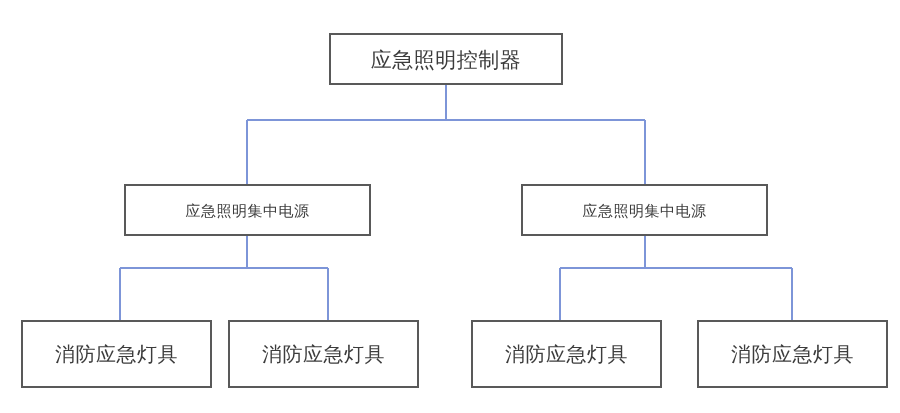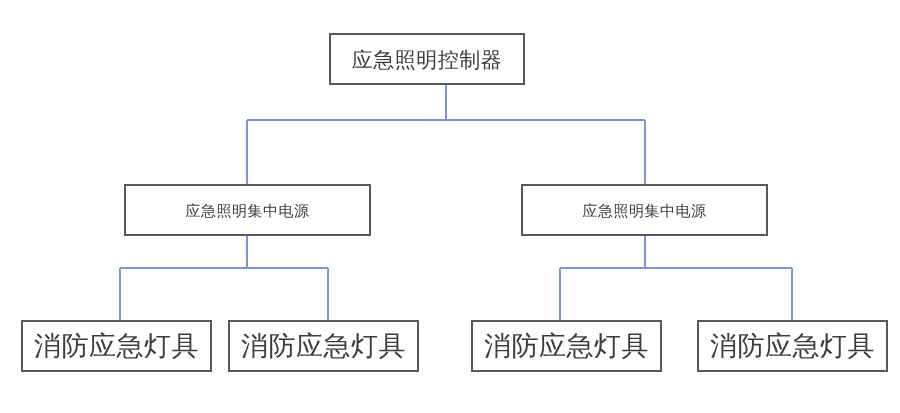--- a/index.html
+++ b/index.html
@@ -39,39 +39,39 @@
     letter-spacing: 0.5px;
   }
   .node-label {
     display: block;
     line-height: 1;
   }
   
   #node-root {
     left: 329px;
     top: 33px;
-    width: 196px;
+    width: 234px;
     height: 52px;
     font-size: 21px;
   }
   
   .node-level2 {
     top: 184px;
     width: 247px;
     height: 52px;
     font-size: 15px;
   }
   #node-power-left  { left: 124px; }
   #node-power-right { left: 521px; }
   
   .node-leaf {
     top: 320px;
     width: 191px;
-    height: 52px;
-    font-size: 27px;
+    height: 68px;
+    font-size: 20px;
   }
   #node-lamp-1 { left: 21px; }
   #node-lamp-2 { left: 228px; }
   #node-lamp-3 { left: 471px; }
   #node-lamp-4 { left: 697px; }
 </style>
 </head>
 <body>
 
 <div id="diagram-canvas">

